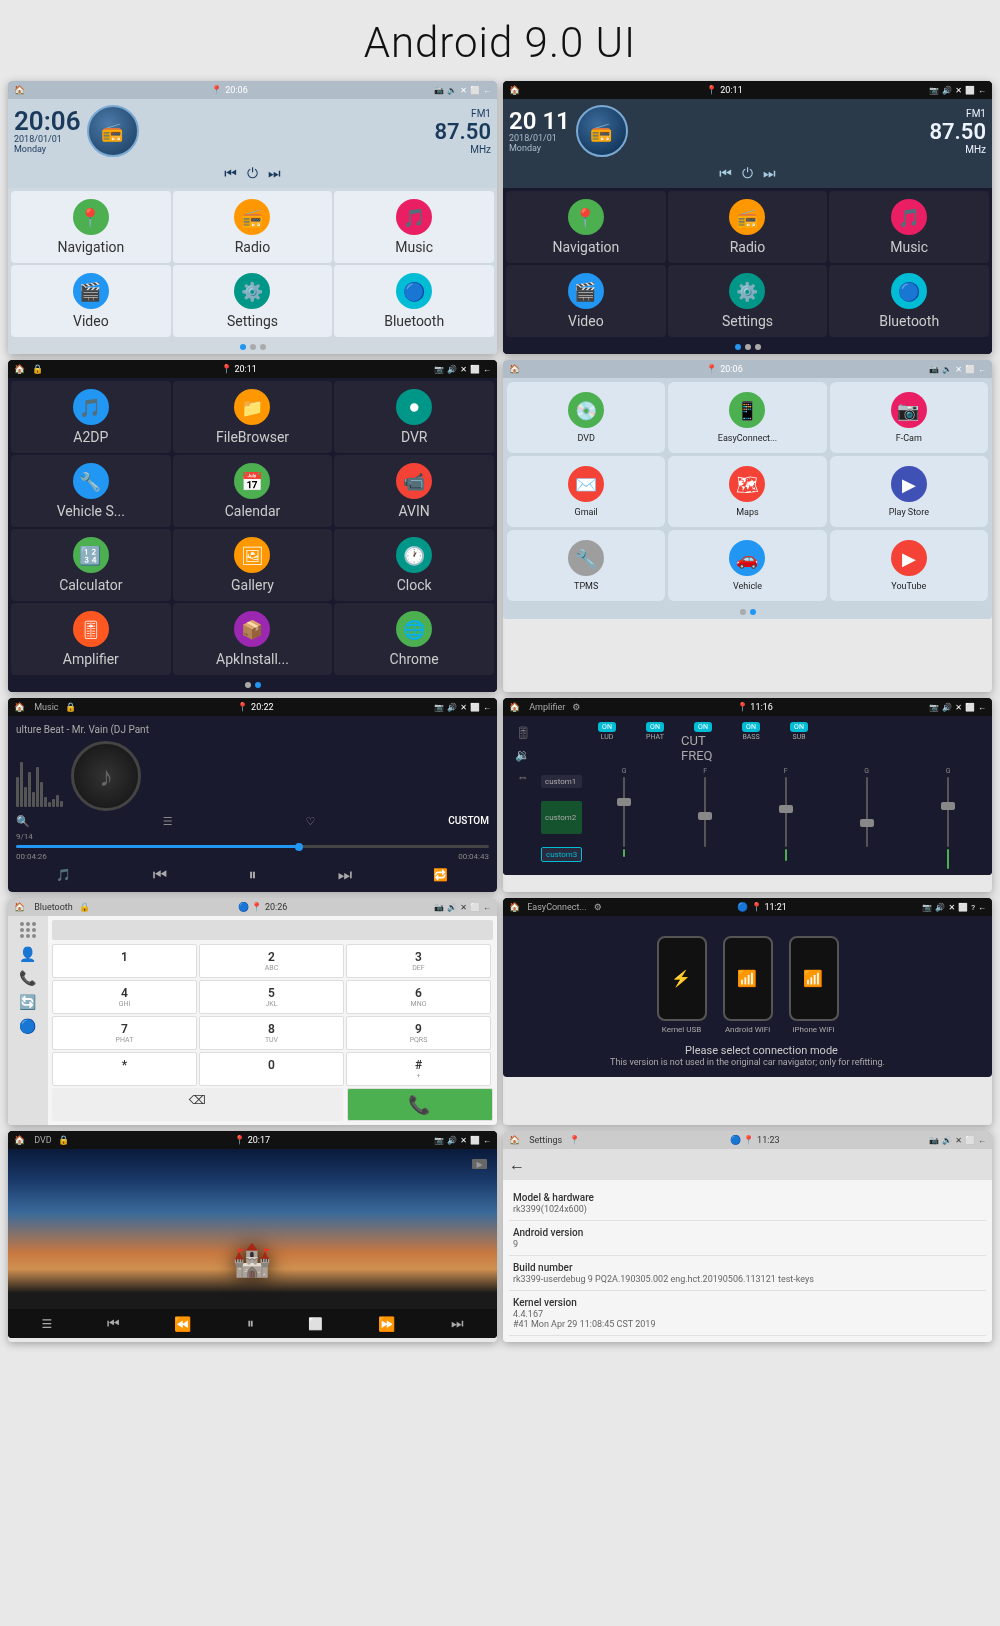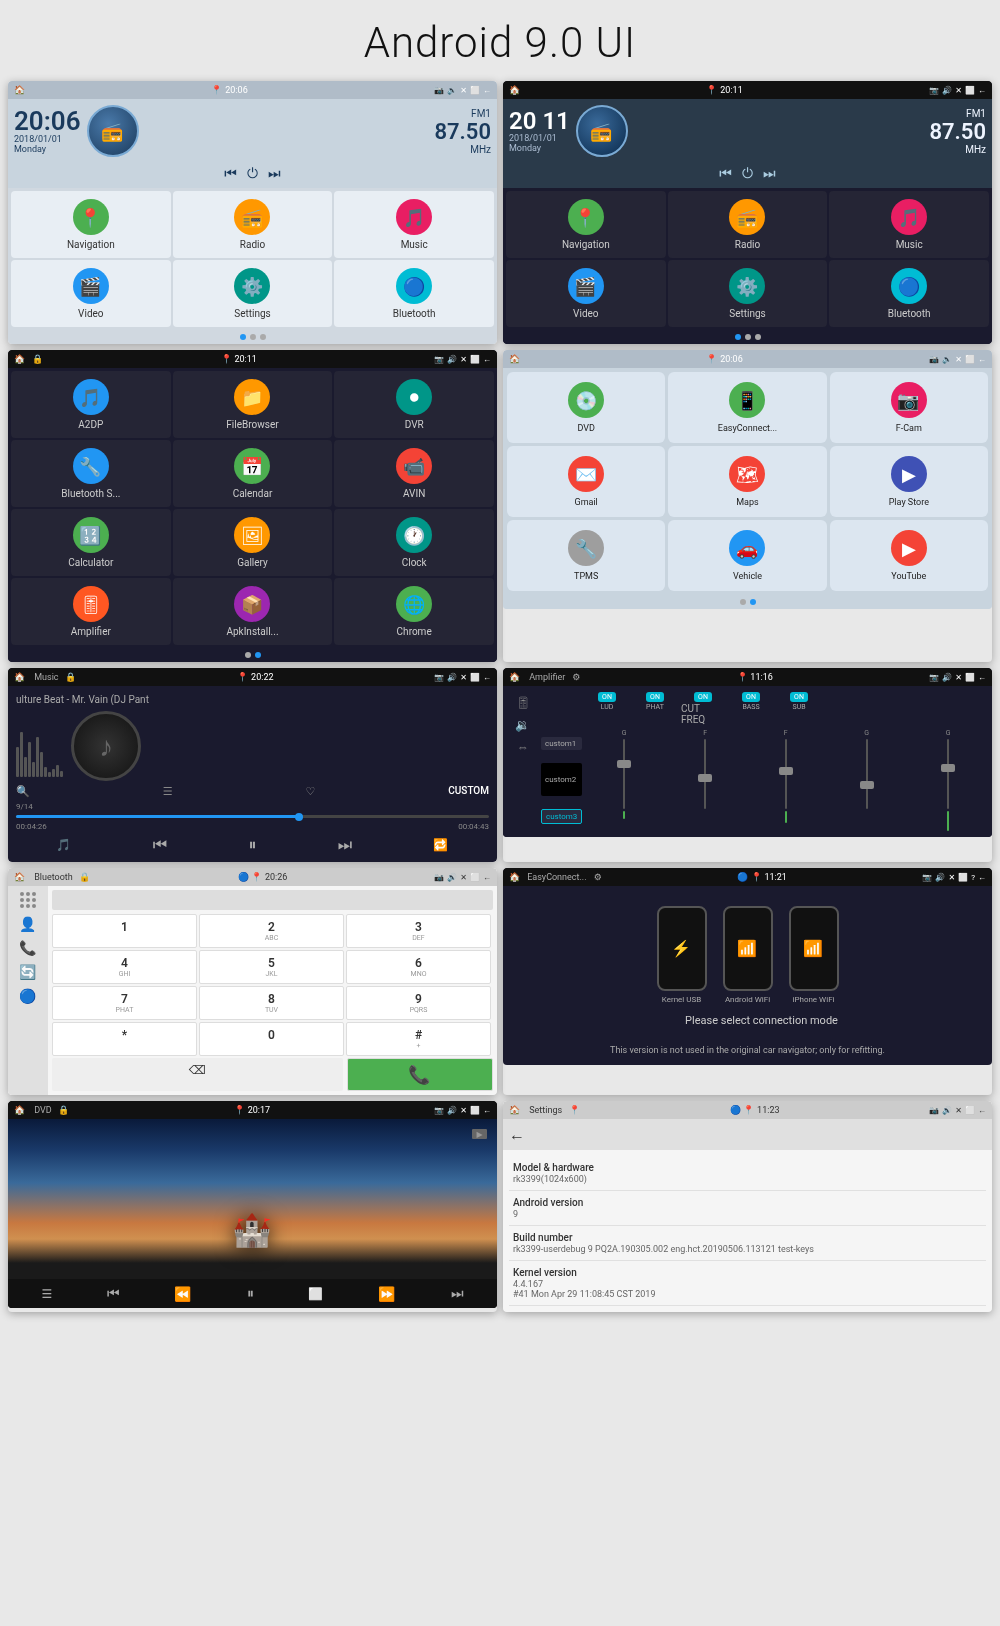--- a/index.html
+++ b/index.html
@@ -98,21 +98,21 @@
       cursor: pointer;
     }
     .app-icon {
       width: 36px; height: 36px;
       border-radius: 50%;
       display: flex; align-items: center; justify-content: center;
       font-size: 18px;
       color: white;
       flex-shrink: 0;
     }
-    .app-label { font-size: 10px; color: #333; text-align: center; }
+    .app-label { font-size: 14px; color: #333; text-align: center; }
     
     .bg-green { background: #4caf50; }
     .bg-orange { background: #ff9800; }
     .bg-pink { background: #e91e63; }
     .bg-blue { background: #2196f3; }
     .bg-teal { background: #009688; }
     .bg-cyan { background: #00bcd4; }
     .bg-red { background: #f44336; }
     .bg-purple { background: #9c27b0; }
     .bg-indigo { background: #3f51b5; }
@@ -184,21 +184,21 @@
     .phone-frame {
       width: 50px; height: 85px;
       border: 2px solid #555;
       border-radius: 8px;
       background: #111;
       display: flex; align-items: center; justify-content: center;
       font-size: 18px;
     }
     .phone-label { font-size: 8px; color: #aaa; }
     .connect-msg { font-size: 9px; color: #aaa; text-align: center; }
-    .connect-title { font-size: 11px; color: #ccc; margin-bottom: 18px; padding-left: 28px; }
+    .connect-title { font-size: 11px; color: #ccc; margin-bottom: 0; padding-left: 28px; }
     
     .dvd-screen { background: #000; }
     .dvd-image {
       width: 100%;
       height: 160px;
       background: linear-gradient(180deg, #1a3a5c 0%, #2a4a7c 30%, #6a4a2c 60%, #8a6a3c 80%, #1a1a1a 100%);
       display: flex; align-items: center; justify-content: center;
       position: relative;
       overflow: hidden;
     }
@@ -430,21 +430,21 @@
         <div class="app-item" style="background:#252535">
           <div class="app-icon bg-orange">📁</div>
           <span class="app-label" style="color:#ccc">FileBrowser</span>
         </div>
         <div class="app-item" style="background:#252535">
           <div class="app-icon bg-teal">⏺</div>
           <span class="app-label" style="color:#ccc">DVR</span>
         </div>
         <div class="app-item" style="background:#252535">
           <div class="app-icon bg-blue">🔧</div>
-          <span class="app-label" style="color:#ccc">Bluetooth S...</span>
+          <span class="app-label" style="color:#ccc">Vehicle S...</span>
         </div>
         <div class="app-item" style="background:#252535">
           <div class="app-icon bg-green">📅</div>
           <span class="app-label" style="color:#ccc">Calendar</span>
         </div>
         <div class="app-item" style="background:#252535">
           <div class="app-icon bg-red">📹</div>
           <span class="app-label" style="color:#ccc">AVIN</span>
         </div>
         <div class="app-item" style="background:#252535">
@@ -649,37 +649,37 @@
               <div style="display:flex;flex-direction:column;align-items:center;gap:1px;width:44px">
                 <div class="eq-toggle">ON</div>
                 <span style="font-size:7px;color:#aaa">LUD</span>
               </div>
               <div style="display:flex;flex-direction:column;align-items:center;gap:1px;width:44px">
                 <div class="eq-toggle">ON</div>
                 <span style="font-size:7px;color:#aaa">PHAT</span>
               </div>
               <div style="display:flex;flex-direction:column;align-items:center;gap:1px;width:44px">
                 <div class="eq-toggle">ON</div>
-                <span style="font-size:10px;color:#aaa">CUT FREQ</span>
+                <span style="font-size:13px;color:#aaa">CUT FREQ</span>
               </div>
               <div style="display:flex;flex-direction:column;align-items:center;gap:1px;width:44px">
                 <div class="eq-toggle">ON</div>
                 <span style="font-size:7px;color:#aaa">BASS</span>
               </div>
               <div style="display:flex;flex-direction:column;align-items:center;gap:1px;width:44px">
                 <div class="eq-toggle">ON</div>
                 <span style="font-size:7px;color:#aaa">SUB</span>
               </div>
             </div>
 
             <div style="display:flex;gap:4px;align-items:stretch">
 
               <div style="display:flex;flex-direction:column;gap:6px;justify-content:space-around;padding:4px 0">
                 <div style="font-size:8px;color:#aaa;background:#2a2a3e;padding:2px 4px;border-radius:2px">custom1</div>
-                <div style="font-size:8px;color:#aaa;background:#000000;padding:12px 4px;border-radius:2px">custom2</div>
+                <div style="font-size:8px;color:#aaa;background:#14532d;padding:12px 4px;border-radius:2px">custom2</div>
                 <div style="font-size:8px;color:#00bcd4;background:#2a2a3e;padding:2px 4px;border-radius:2px;border:1px solid #00bcd4">custom3</div>
               </div>
 
               <div style="display:flex;gap:6px;flex:1;justify-content:space-around">
                 <div style="display:flex;flex-direction:column;align-items:center;gap:2px">
                   <span style="font-size:7px;color:#888">G</span>
                   <div style="width:2px;height:70px;background:#555;border-radius:1px;position:relative">
                     <div style="width:14px;height:8px;background:#888;border-radius:2px;position:absolute;left:-6px;top:30%"></div>
                   </div>
                   <div style="width:2px;height:8px;background:#4caf50;border-radius:1px"></div>

